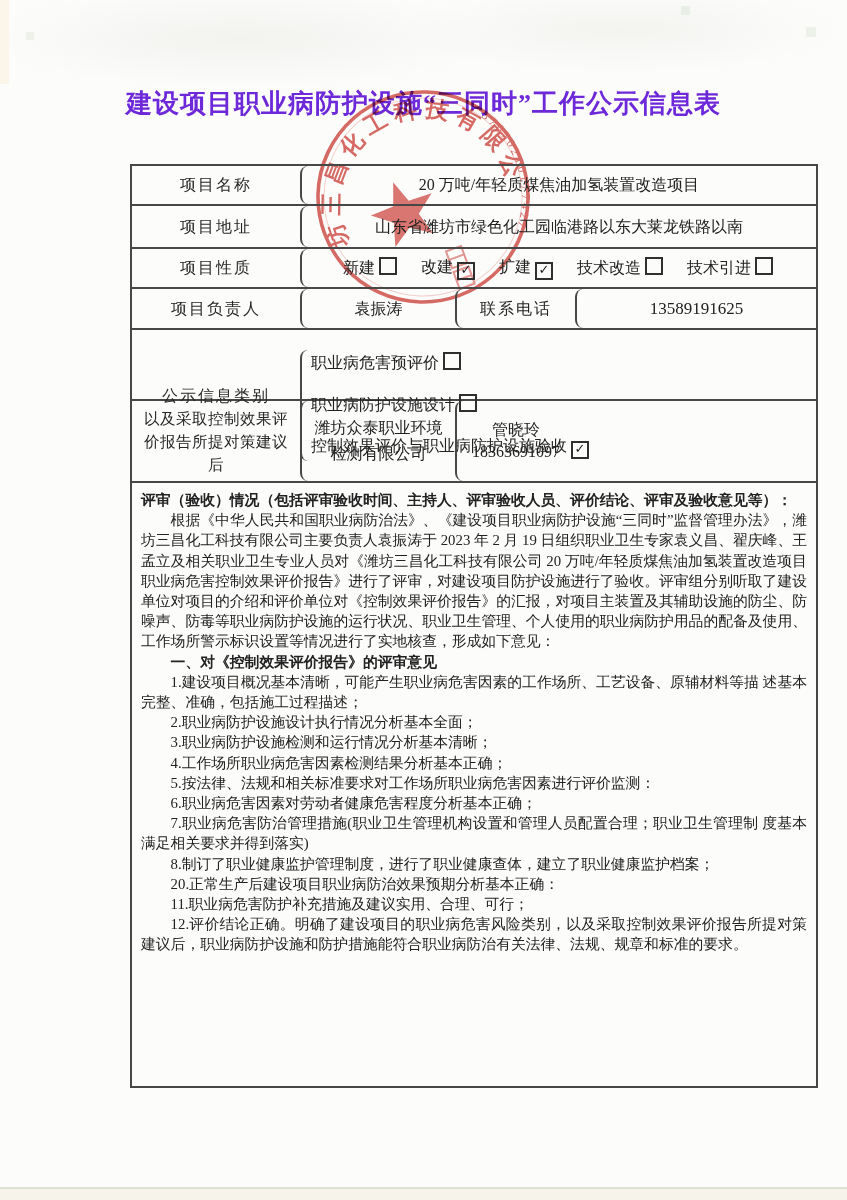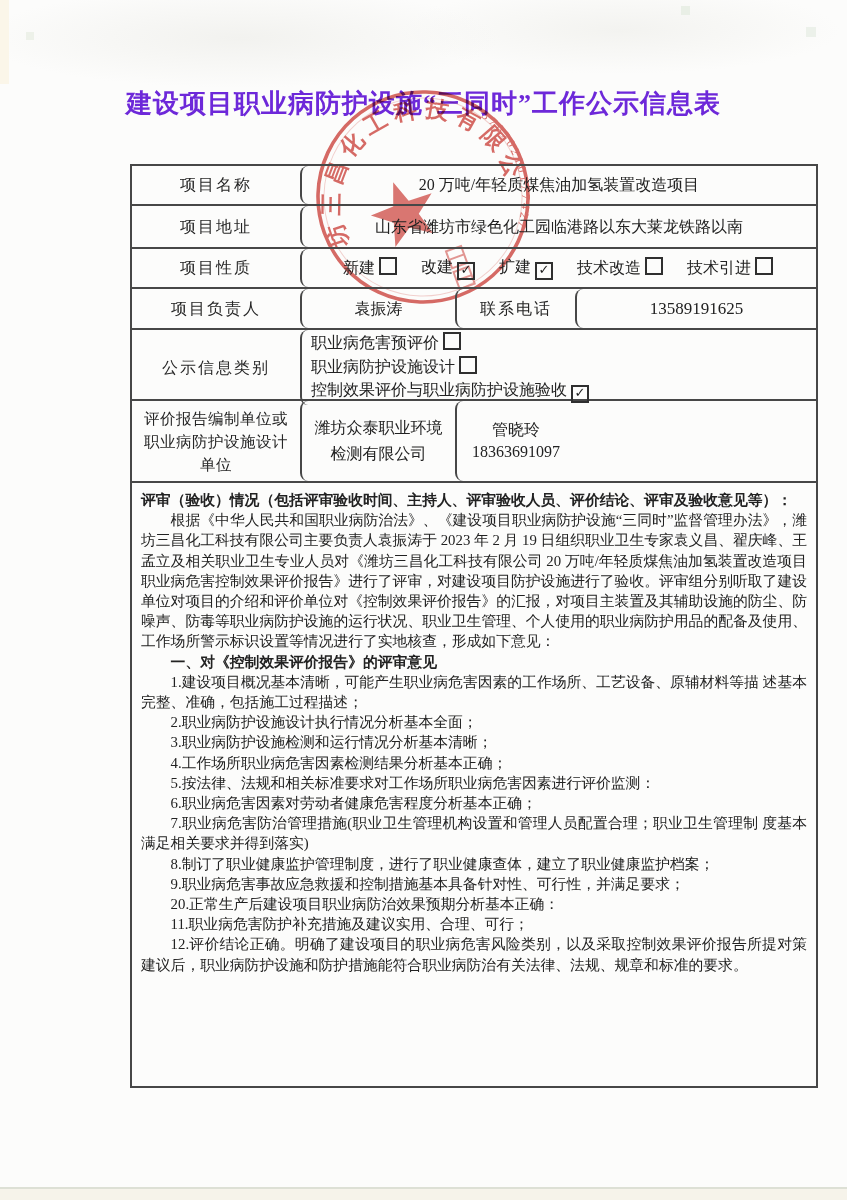--- a/index.html
+++ b/index.html
@@ -34,21 +34,21 @@
   .label-cell{letter-spacing:2px;color:#262626;}
   .label-cell.tight{letter-spacing:0.5px;font-size:15.5px;line-height:23px;padding:4px 8px;}
   .r1{height:40px;} .r2{height:43px;} .r3{height:40px;} .r4{height:41px;} .r5{height:71px;} .r6{height:82px;} .r7{height:603px;}
   
   .cb{
     display:inline-block;width:14px;height:14px;border:2px solid #2f2f2f;margin-left:4px;
     vertical-align:-2px;font-family:"DejaVu Sans",sans-serif;font-size:13px;line-height:12px;
     font-weight:bold;text-align:center;color:#1c1c1c;background:transparent;
   }
   .opts-inline{display:flex;gap:24px;justify-content:center;align-items:center;padding-left:4px;}
-  .opts-stacked{flex-direction:column;align-items:flex-start;justify-content:flex-start;padding-left:9px;text-align:left;gap:1px;}
+  .opts-stacked{flex-direction:column;align-items:flex-start;justify-content:flex-start;padding-left:9px;text-align:left;gap:19px;margin-top:20px;}
   .opts-stacked .opt{display:block;line-height:22.5px;}
   
   .review-cell{
     display:block;text-align:left;padding:5px 9px 0 9px;overflow:hidden;
     font-size:14.8px;line-height:20.2px;text-align:justify;
   }
   .review-heading{font-weight:bold;margin:2px 0 0 0;}
   .para{margin:0;text-indent:2em;}
   .para.bold{font-weight:bold;}
   
@@ -128,40 +128,39 @@
   <div class="t-row cols2 r5">
     <div class="cell label-cell">公示信息类别</div>
     <div class="cell opts-inline opts-stacked">
         <span class="opt"><span>职业病危害预评价</span><span class="cb"></span></span>
         <span class="opt"><span>职业病防护设施设计</span><span class="cb"></span></span>
         <span class="opt"><span>控制效果评价与职业病防护设施验收</span><span class="cb">✓</span></span>
       </div>
   </div>
 
   <div class="t-row cols4 r6">
-    <div class="cell label-cell tight">评价报告编制单位或职业病防护设施设计单位</div>
+    <div class="cell label-cell tight">以及采取控制效果评价报告所提对策建议后</div>
     <div class="cell" style="line-height:26px;">潍坊众泰职业环境检测有限公司</div>
     <div class="cell">管晓玲 18363691097</div>
   </div>
 
   <div class="t-row cols1 r7">
     <div class="cell review-cell">
       <p class="review-heading">评审（验收）情况（包括评审验收时间、主持人、评审验收人员、评价结论、评审及验收意见等）：</p>
       <div>
           <p class="para">根据《中华人民共和国职业病防治法》、《建设项目职业病防护设施“三同时”监督管理办法》，潍坊三昌化工科技有限公司主要负责人袁振涛于 2023 年 2 月 19 日组织职业卫生专家袁义昌、翟庆峰、王孟立及相关职业卫生专业人员对《潍坊三昌化工科技有限公司 20 万吨/年轻质煤焦油加氢装置改造项目职业病危害控制效果评价报告》进行了评审，对建设项目防护设施进行了验收。评审组分别听取了建设单位对项目的介绍和评价单位对《控制效果评价报告》的汇报，对项目主装置及其辅助设施的防尘、防噪声、防毒等职业病防护设施的运行状况、职业卫生管理、个人使用的职业病防护用品的配备及使用、工作场所警示标识设置等情况进行了实地核查，形成如下意见：</p>
           <p class="para bold">一、对《控制效果评价报告》的评审意见</p>
           <p class="para">1.建设项目概况基本清晰，可能产生职业病危害因素的工作场所、工艺设备、原辅材料等描 述基本完整、准确，包括施工过程描述；</p>
           <p class="para">2.职业病防护设施设计执行情况分析基本全面；</p>
           <p class="para">3.职业病防护设施检测和运行情况分析基本清晰；</p>
           <p class="para">4.工作场所职业病危害因素检测结果分析基本正确；</p>
           <p class="para">5.按法律、法规和相关标准要求对工作场所职业病危害因素进行评价监测：</p>
           <p class="para">6.职业病危害因素对劳动者健康危害程度分析基本正确；</p>
           <p class="para">7.职业病危害防治管理措施(职业卫生管理机构设置和管理人员配置合理；职业卫生管理制 度基本满足相关要求并得到落实)</p>
           <p class="para">8.制订了职业健康监护管理制度，进行了职业健康查体，建立了职业健康监护档案；</p>
-          <p class="para">9.职业病危害事故应急救援和控制措施基本具备针对性、可行性，并满足要求；</p>
           <p class="para">20.正常生产后建设项目职业病防治效果预期分析基本正确：</p>
           <p class="para">11.职业病危害防护补充措施及建议实用、合理、可行；</p>
           <p class="para">12.评价结论正确。明确了建设项目的职业病危害风险类别，以及采取控制效果评价报告所提对策建议后，职业病防护设施和防护措施能符合职业病防治有关法律、法规、规章和标准的要求。</p>
         </div>
     </div>
   </div>
 
 </div>
 
 <div class="artifact a1"></div>

